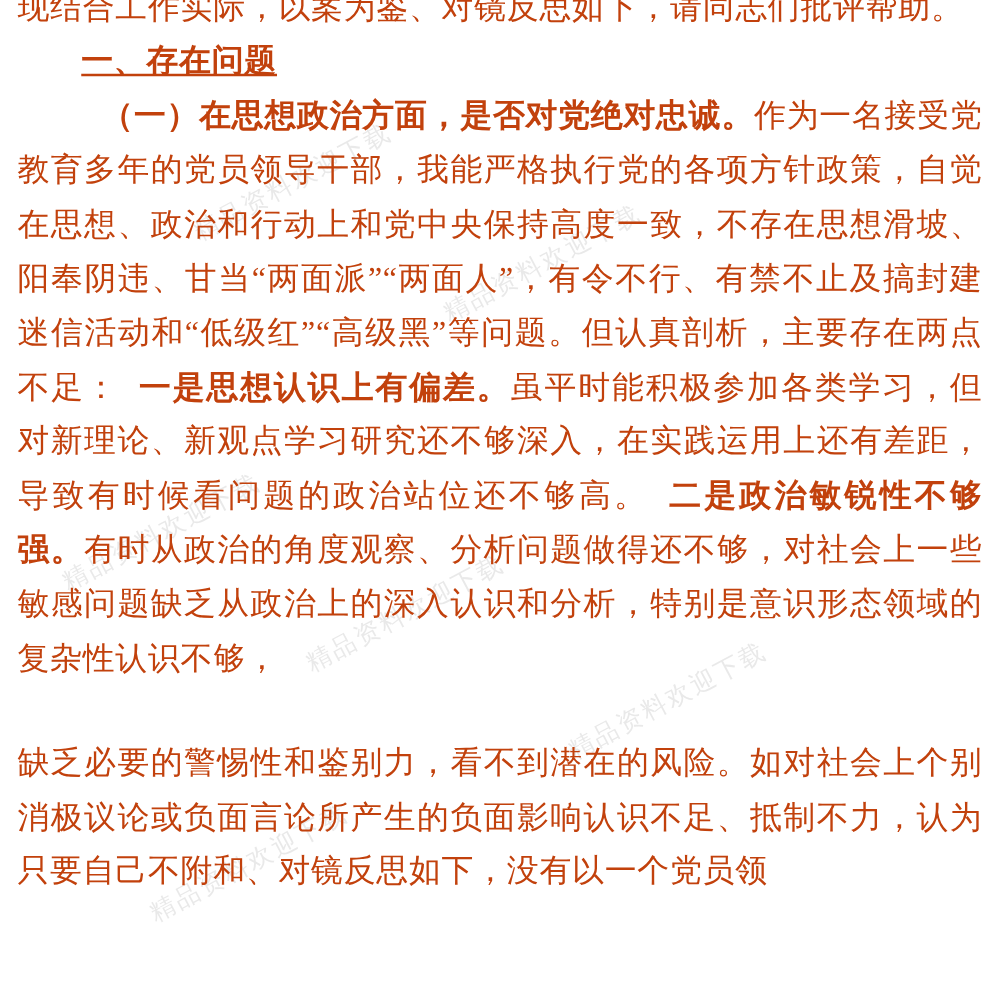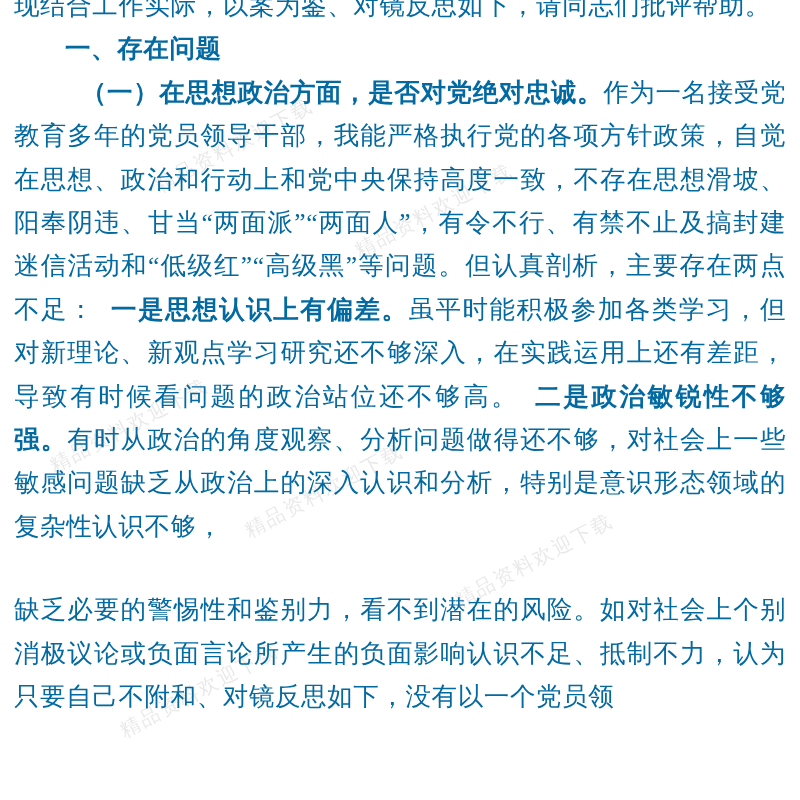--- a/index.html
+++ b/index.html
@@ -22,21 +22,21 @@
     width: 800px;
     height: 800px;
     overflow: hidden;
   }
 
   .doc-body {
     position: absolute;
     left: 14px;
     top: 0px;
     width: 772px;
-    color: #0369a1;
+    color: #c2410c;
   }
 
   .para {
     font-size: 25.5px;
     line-height: 43.4px;
     letter-spacing: 0.6px;
     text-align: justify;
     text-justify: inter-ideograph;
     margin: 0;
     word-break: break-all;
@@ -46,20 +46,21 @@
     text-indent: 51px;
   }
 
   .heading {
     font-size: 25.5px;
     line-height: 43.4px;
     letter-spacing: 0.6px;
     font-weight: bold;
     margin: 0;
     text-indent: 51px;
+    text-decoration: underline;
   }
 
   .b {
     font-weight: bold;
     margin-left: 16px;
   }
 
   .gap {
     height: 40px;
   }

